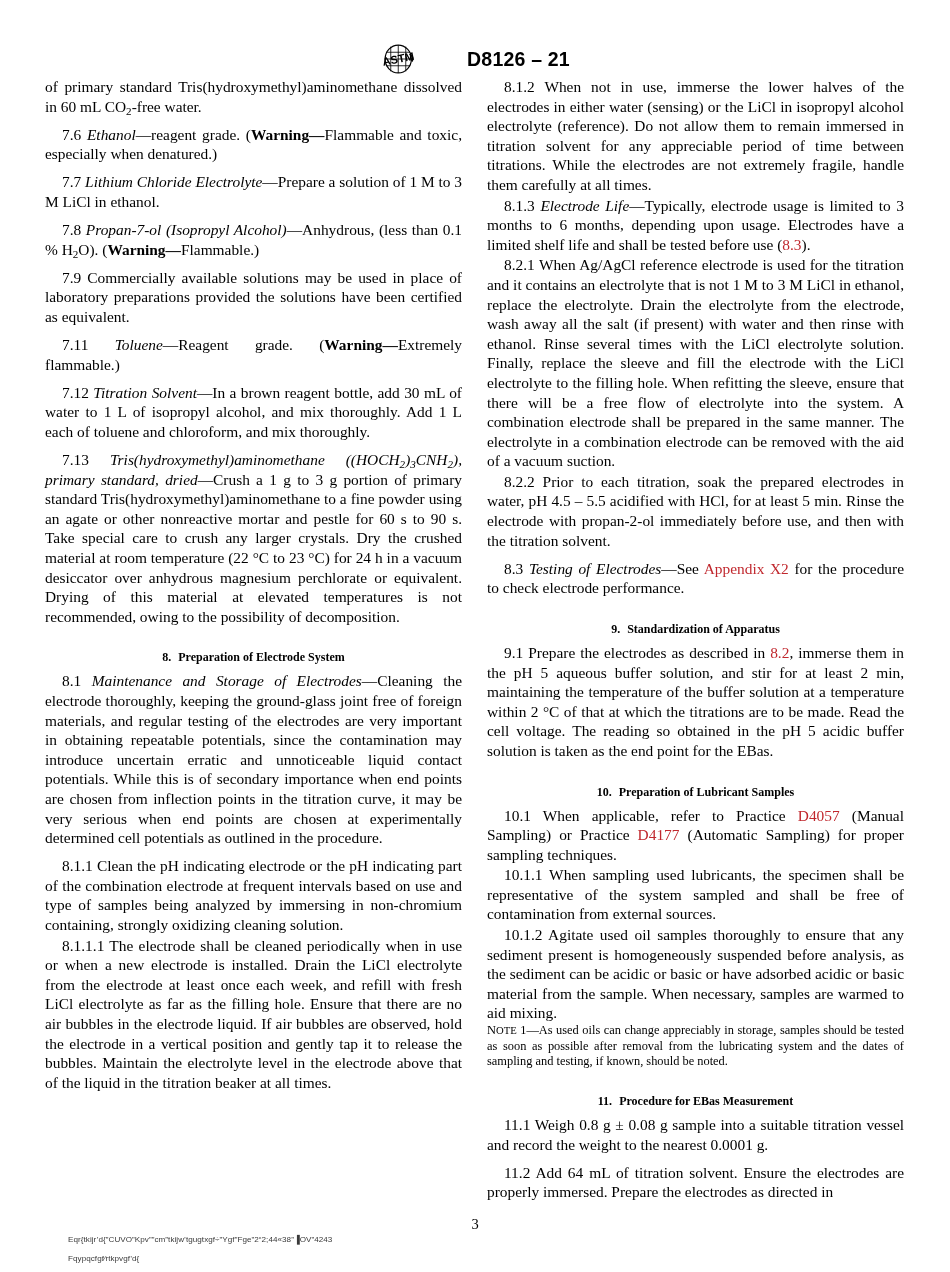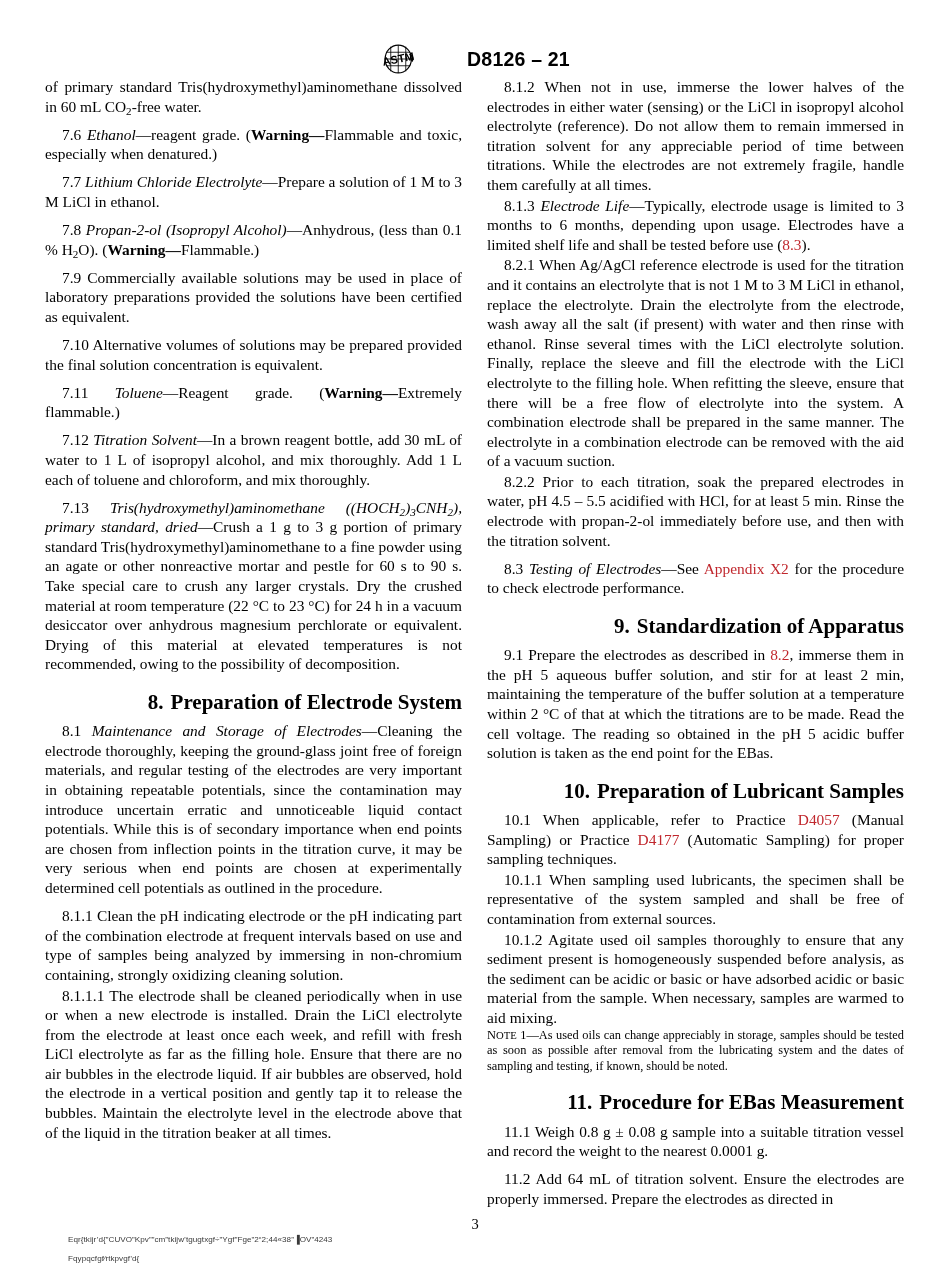--- a/index.html
+++ b/index.html
@@ -66,23 +66,23 @@
     text-justify: inter-word;
   }
   p.ind  { text-indent: 17px; }
   p.cont { text-indent: 0; }
   p.gap  { margin-top: 8.5px; }
   p.gap-s{ margin-top: 1px; }
 
   h3.sect {
     font-family: "Liberation Serif", "DejaVu Serif", serif;
     font-weight: bold;
-    font-size: 21px;
-    margin: 15px 0 6px 0;
-    text-align: right;
+    font-size: 12px;
+    margin: 24px 0 6px 0;
+    text-align: center;
     text-indent: 0;
     line-height: 1.25;
   }
   h3.sect .num { margin-right: 7px; }
 
   i, .it { font-style: italic; }
   b, .bd { font-weight: bold; }
   .lnk   { color: #c0272d; }
   sub    { font-size: 0.72em; vertical-align: -0.28em; line-height: 0; }
 
@@ -136,23 +136,22 @@
       <path d="M38 13 C43 15, 45 19, 42 24 L40 22 C42.5 18.5, 41 16, 37.5 14.6 Z" fill="#000"></path>
     </svg>
     <div class="header-title">D8126 – 21</div>
   </div>
 
   <div class="col col-left">
     <div id="left-part1">
         <p class="cont gap-s">of primary standard Tris(hydroxymethyl)aminomethane dissolved in 60 mL CO<sub>2</sub>-free water.</p>
         <p class="ind gap">7.6 <i>Ethanol</i>—reagent grade. (<b>Warning—</b>Flammable and toxic, especially when denatured.)</p>
         <p class="ind gap">7.7 <i>Lithium Chloride Electrolyte</i>—Prepare a solution of 1 M to 3 M LiCl in ethanol.</p>
-        <p class="ind gap">7.8 <i>Propan-2-ol (Isopropyl Alcohol)</i>—Anhydrous, (less than 0.1 % H<sub>2</sub>O). (<b>Warning—</b>Flammable.)</p>
+        <p class="ind gap">7.8 <i>Propan-7-ol (Isopropyl Alcohol)</i>—Anhydrous, (less than 0.1 % H<sub>2</sub>O). (<b>Warning—</b>Flammable.)</p>
         <p class="ind gap">7.9 Commercially available solutions may be used in place of laboratory preparations provided the solutions have been certified as equivalent.</p>
-        <p class="ind gap">7.10 Alternative volumes of solutions may be prepared provided the final solution concentration is equivalent.</p>
         <p class="ind gap">7.11 <i>Toluene</i>—Reagent grade. (<b>Warning—</b>Extremely flammable.)</p>
         <p class="ind gap">7.12 <i>Titration Solvent</i>—In a brown reagent bottle, add 30 mL of water to 1 L of isopropyl alcohol, and mix thoroughly. Add 1 L each of toluene and chloroform, and mix thoroughly.</p>
         <p class="ind gap">7.13 <i>Tris(hydroxymethyl)aminomethane ((HOCH<sub>2</sub>)<sub>3</sub>CNH<sub>2</sub>), primary standard, dried</i>—Crush a 1 g to 3 g portion of primary standard Tris(hydroxymethyl)aminomethane to a fine powder using an agate or other nonreactive mortar and pestle for 60 s to 90 s. Take special care to crush any larger crystals. Dry the crushed material at room temperature (22 °C to 23 °C) for 24 h in a vacuum desiccator over anhydrous magnesium perchlorate or equivalent. Drying of this material at elevated temperatures is not recommended, owing to the possibility of decomposition.</p>
       </div>
     <h3 class="sect">
       <span class="num">8.</span><span>Preparation of Electrode System</span>
     </h3>
     <div id="left-part2">
         <p class="ind gap-s">8.1 <i>Maintenance and Storage of Electrodes</i>—Cleaning the electrode thoroughly, keeping the ground-glass joint free of foreign materials, and regular testing of the electrodes are very important in obtaining repeatable potentials, since the contamination may introduce uncertain erratic and unnoticeable liquid contact potentials. While this is of secondary importance when end points are chosen from inflection points in the titration curve, it may be very serious when end points are chosen at experimentally determined cell potentials as outlined in the procedure.</p>
         <p class="ind gap">8.1.1 Clean the pH indicating electrode or the pH indicating part of the combination electrode at frequent intervals based on use and type of samples being analyzed by immersing in non-chromium containing, strongly oxidizing cleaning solution.</p>

